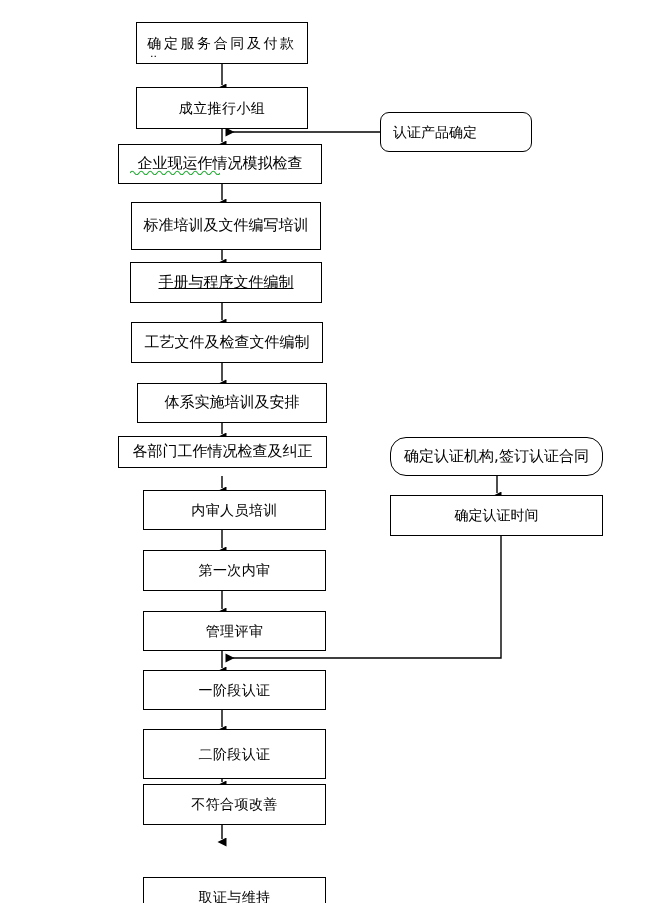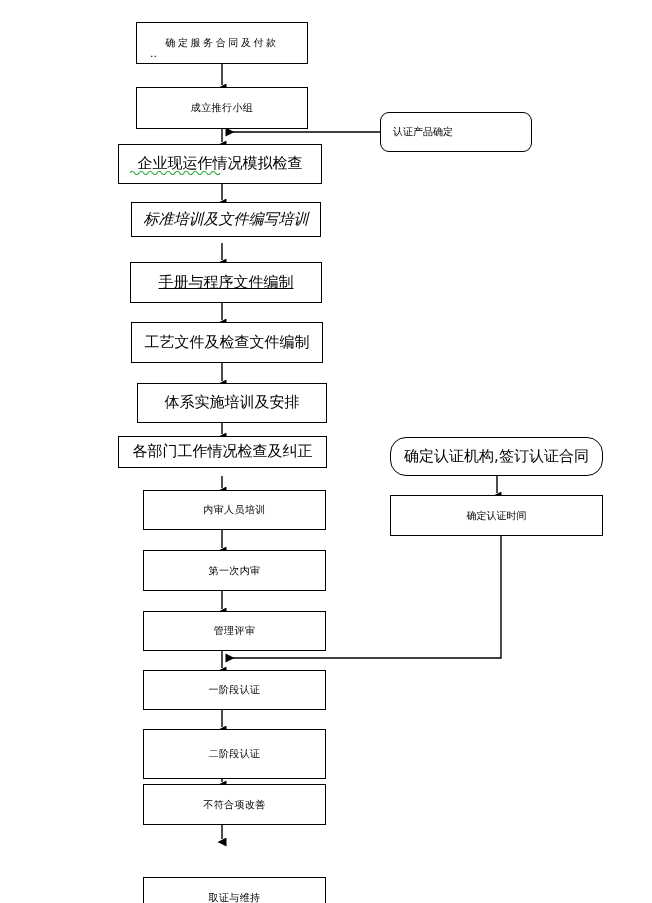--- a/index.html
+++ b/index.html
@@ -20,21 +20,21 @@
   .node {
     position: absolute;
     box-sizing: border-box;
     border: 1.4px solid #000000;
     background: #ffffff;
     display: flex;
     align-items: center;
     justify-content: center;
     text-align: center;
     color: #000000;
-    font-size: 10px;
+    font-size: 14px;
     line-height: 1.15;
     letter-spacing: 0.4px;
     white-space: nowrap;
     z-index: 2;
   }
   .node.wide-letter {
     letter-spacing: 2.6px;
   }
   .node.tight {
     letter-spacing: 0px;
@@ -105,21 +105,21 @@
   <div class="artifact" style="left:150px; top:48px;">..</div>
 
   <div class="node" style="left:136px; top:87px; width:172px; height:42px;">成立推行小组</div>
 
   <div class="node tight" style="left:118px; top:144px; width:204px; height:40px; font-size:15px;">企业现运作情况模拟检查</div>
 
   <svg class="squiggle" width="90" height="6" style="left:130px; top:169px;" viewBox="0 0 90 6" xmlns="http://www.w3.org/2000/svg">
     <path d="M0 4 Q 2.2 0.6 4.5 4 T 9 4 T 13.5 4 T 18 4 T 22.5 4 T 27 4 T 31.5 4 T 36 4 T 40.5 4 T 45 4 T 49.5 4 T 54 4 T 58.5 4 T 63 4 T 67.5 4 T 72 4 T 76.5 4 T 81 4 T 85.5 4 T 90 4" stroke="#22aa33" stroke-width="1.1" fill="none"></path>
   </svg>
 
-  <div class="node tight" style="left:131px; top:202px; width:190px; height:35px; font-size:15px;font-style:italic;">标准培训及文件编写培训</div>
+  <div class="node tight" style="left:131px; top:202px; width:190px; height:48px; font-size:15px;">标准培训及文件编写培训</div>
 
   <div class="node tight" style="left:130px; top:262px; width:192px; height:41px; font-size:15px;text-decoration:underline;">手册与程序文件编制</div>
 
   <div class="node tight" style="left:131px; top:322px; width:192px; height:41px; font-size:15px;">工艺文件及检查文件编制</div>
 
   <div class="node tight" style="left:137px; top:383px; width:190px; height:40px; font-size:15px;text-align:center;">体系实施培训及安排</div>
 
   <div class="node tight" style="left:118px; top:436px; width:209px; height:32px; font-size:15px;">各部门工作情况检查及纠正</div>
 
   <div class="node" style="left:143px; top:490px; width:183px; height:40px;">内审人员培训</div>

